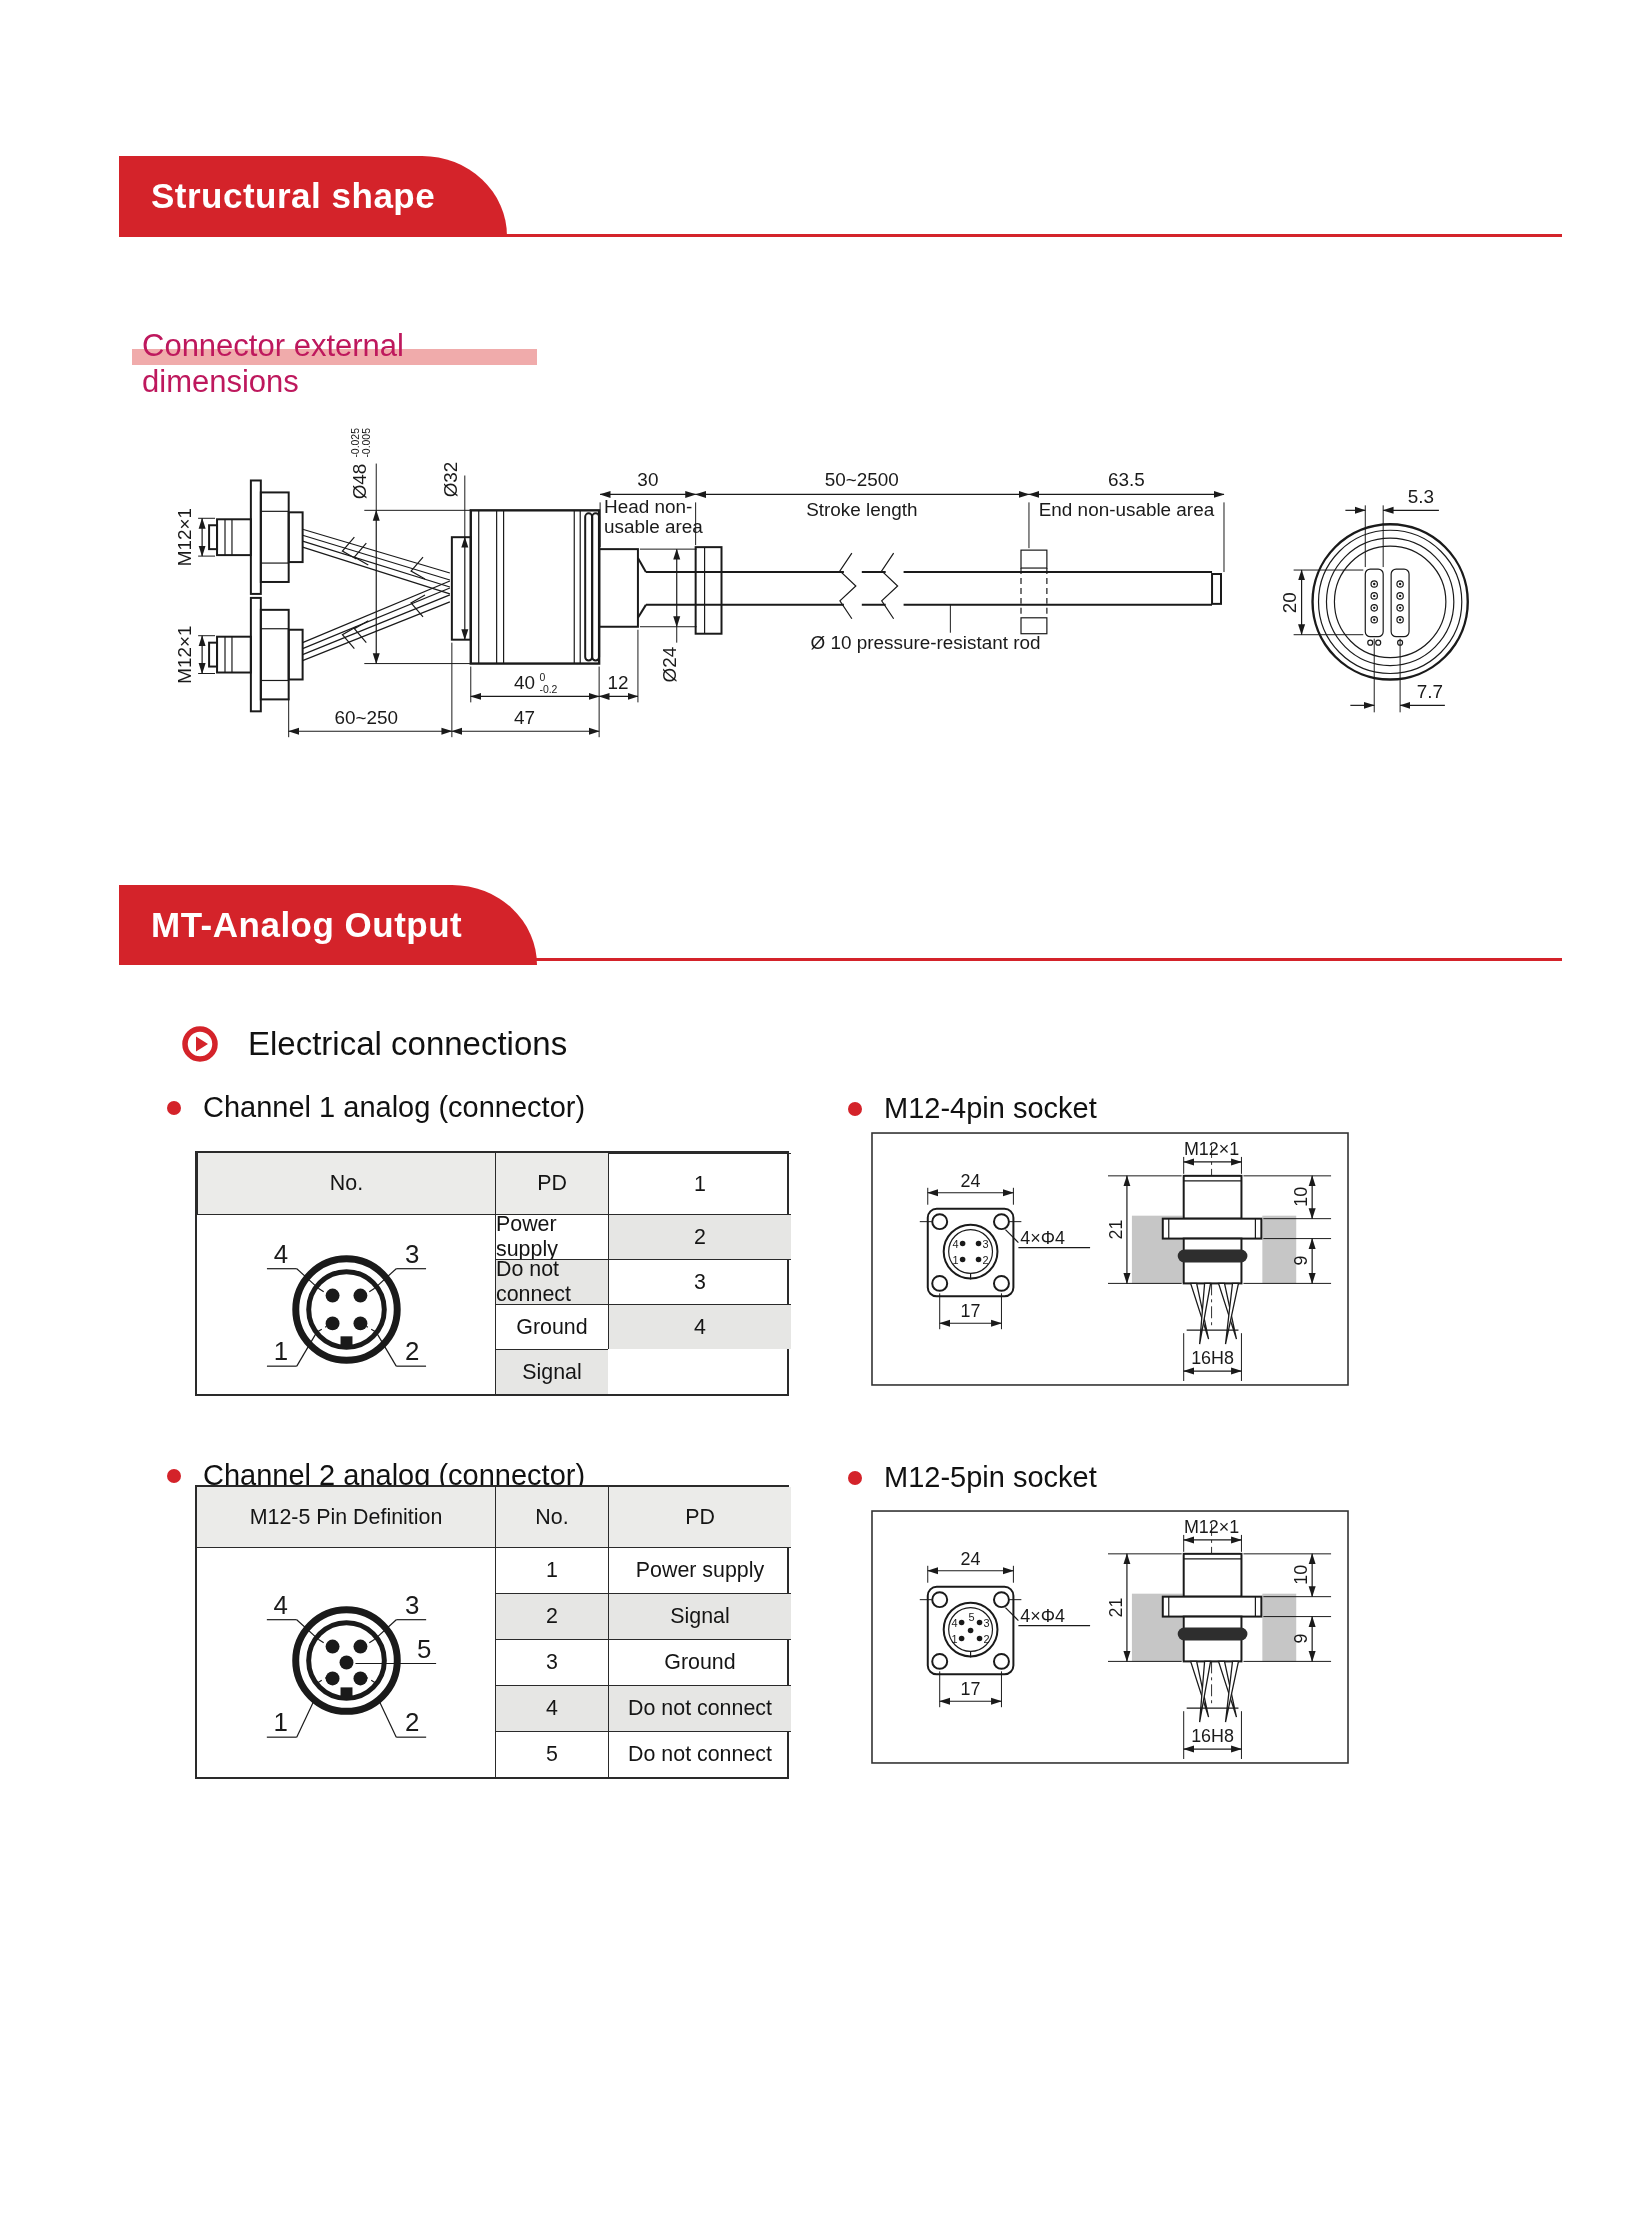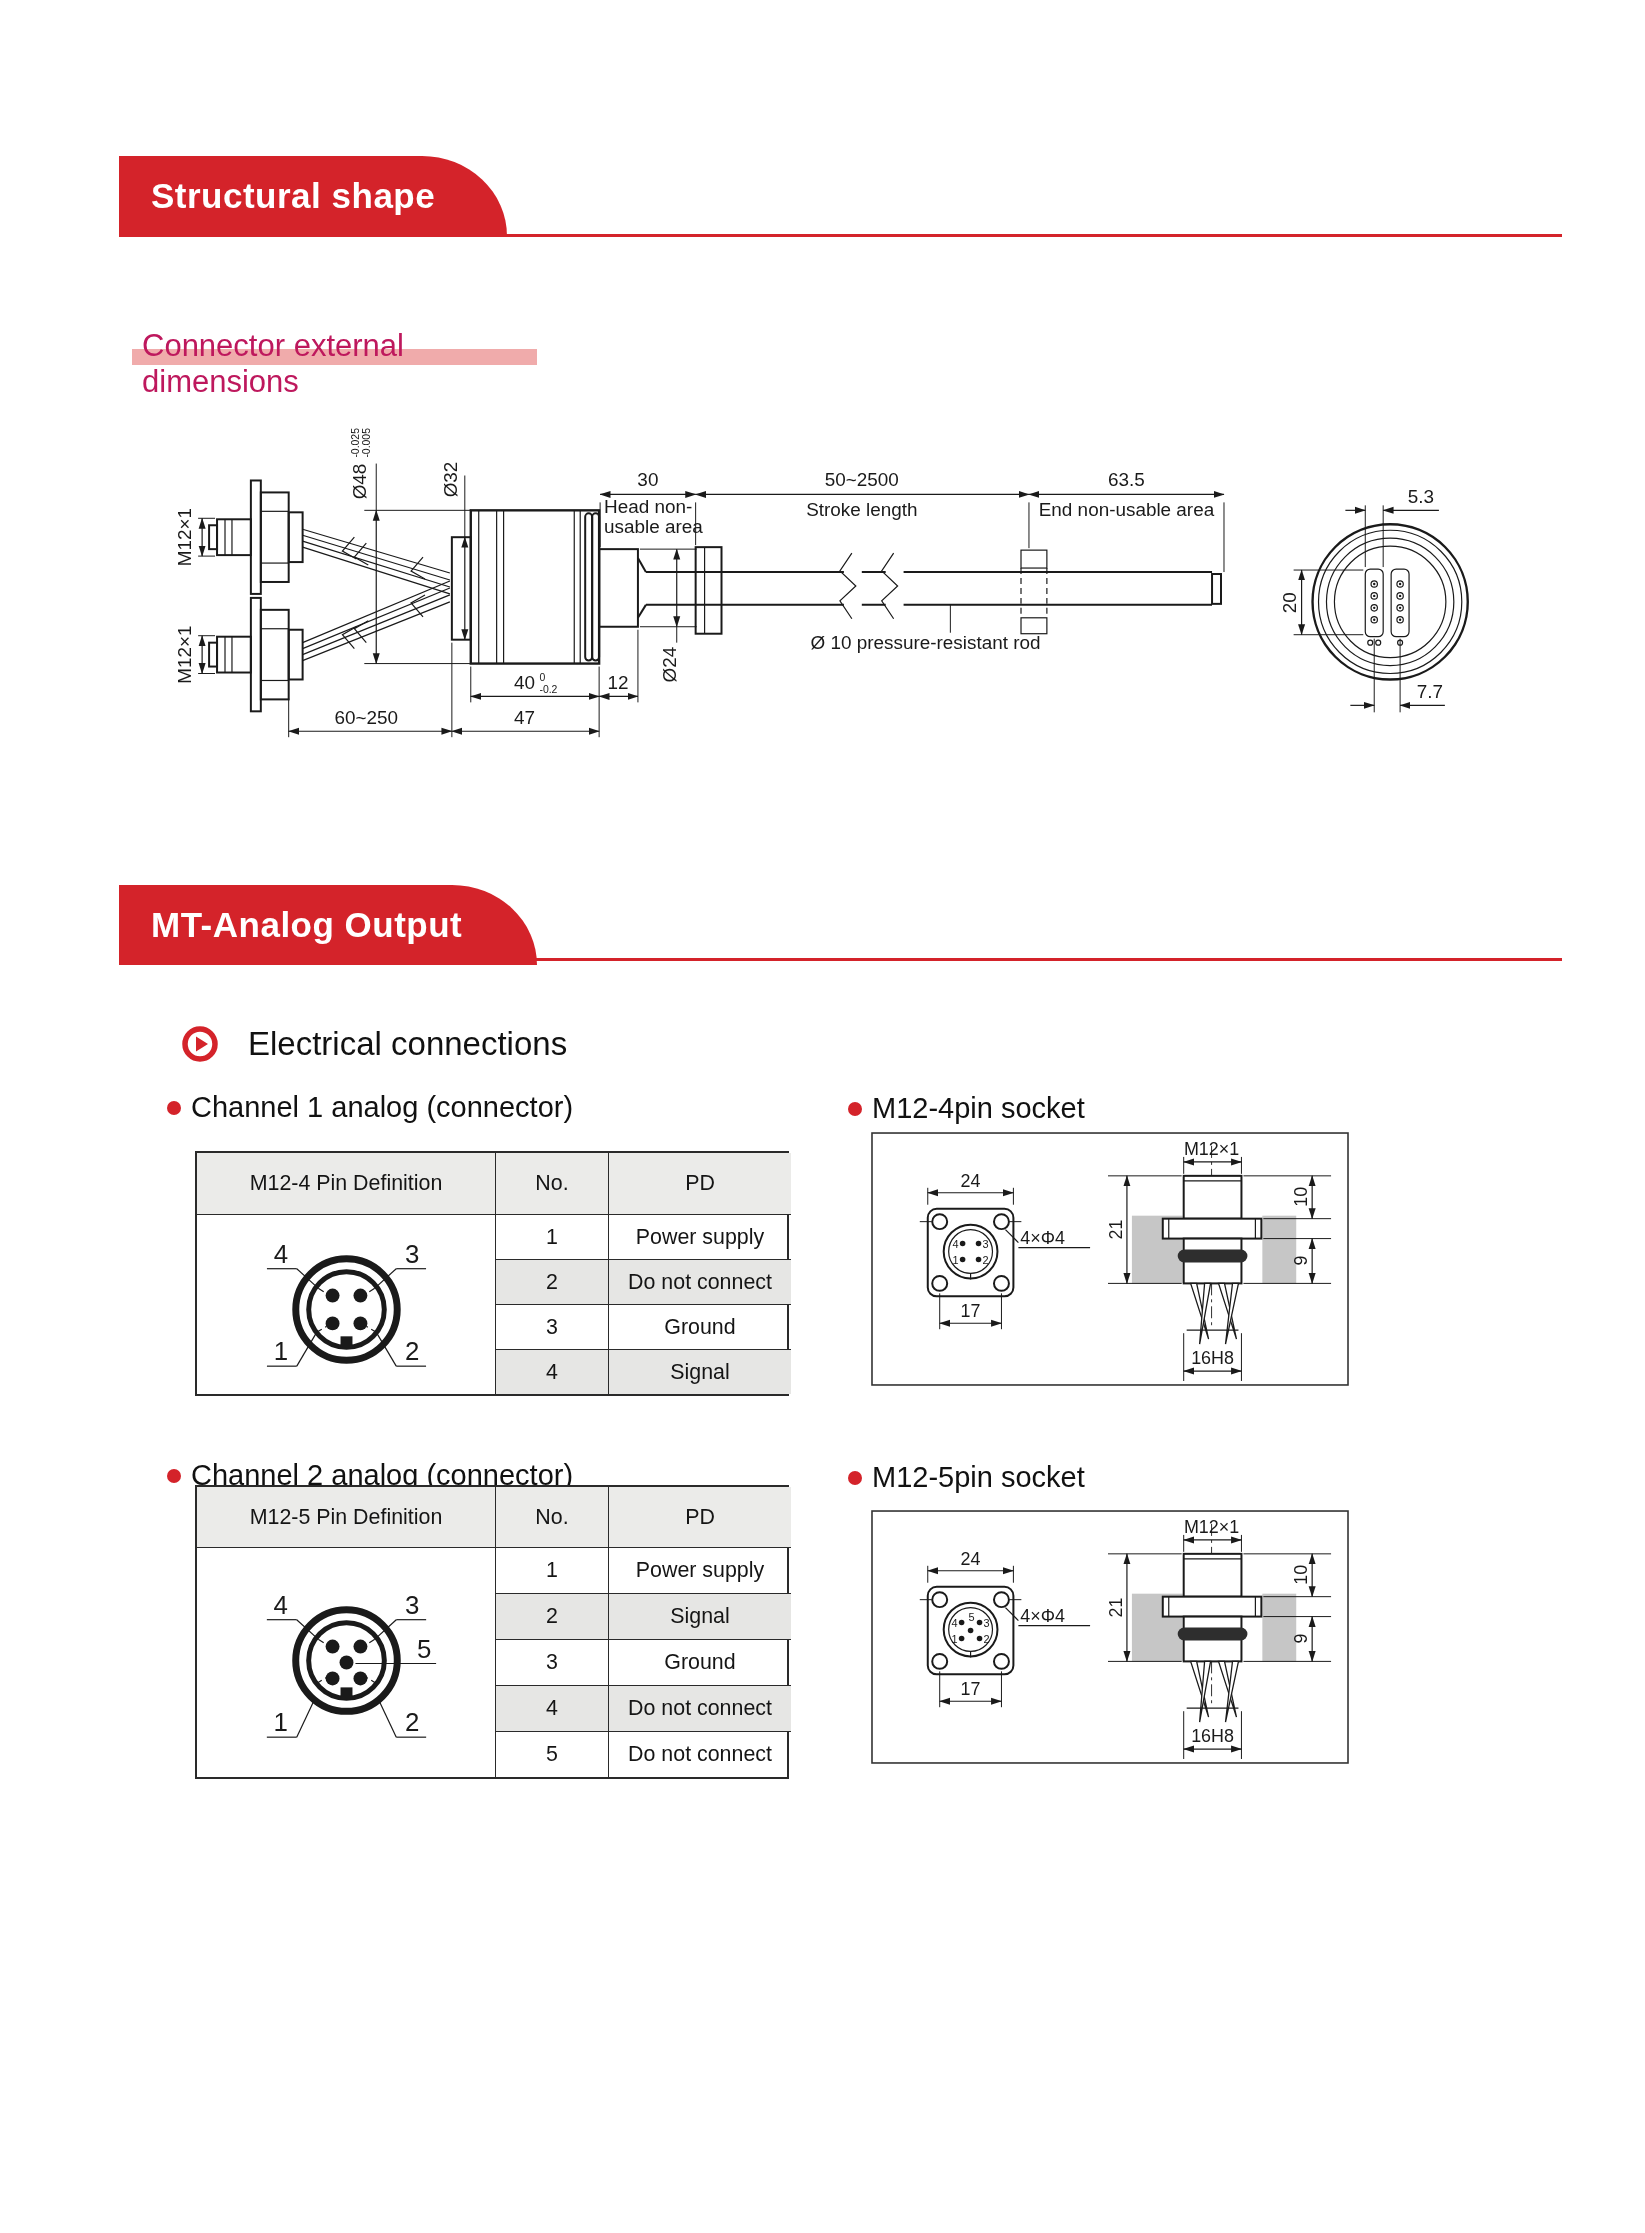--- a/index.html
+++ b/index.html
@@ -15,21 +15,21 @@
   .banner span{color:#fff;font-size:35px;font-weight:bold;padding-left:32px;letter-spacing:0.5px;}
   .redline{position:absolute;left:119px;height:2.5px;background:var(--accent);}
   
   .sublabel{position:absolute;left:132px;top:328px;width:418px;height:38px;}
   .sublabel .bar{position:absolute;left:0;top:21px;width:405px;height:16px;background:var(--highlight);}
   .sublabel .txt{position:absolute;left:10px;top:0;font-size:31px;color:#be185d;}
   
   .sechead{position:absolute;left:182px;top:1025px;display:flex;align-items:center;gap:30px;}
   .sechead .txt{font-size:33px;color:#111;}
   
-  .bhead{position:absolute;display:flex;align-items:center;gap:10px;}
+  .bhead{position:absolute;display:flex;align-items:center;gap:22px;}
   .bhead .dot{width:14px;height:14px;border-radius:50%;background:var(--accent);flex:none;}
   .bhead .txt{font-size:29px;color:#111;}
   
   .ptable{position:absolute;left:195px;width:594px;display:grid;
           grid-template-columns:298px 113px 183px;border:2px solid var(--line);background:#fff;box-sizing:border-box;}
   #table1{top:1151px;grid-template-rows:61px repeat(4,45px);}
   #table2{top:1485px;grid-template-rows:60px repeat(5,46px);}
   .cell{border-left:1.5px solid var(--line);border-top:1.5px solid var(--line);
         display:flex;align-items:center;justify-content:center;font-size:21.4px;color:#151515;}
   .cell.nl{border-left:none;} .cell.nt{border-top:none;}
@@ -260,21 +260,20 @@
   </svg>
   <span class="txt">Electrical connections</span>
 </div>
 
 <div class="bhead" style="left:167px;top:1091px;">
   <span class="dot"></span>
   <span class="txt">Channel 1 analog (connector)</span>
 </div>
 
 <div class="ptable" id="table1">
-  <div class="cell hd nl nt">M12-4 Pin Definition</div>
   <div class="cell hd nt">No.</div>
   <div class="cell hd nt">PD</div>
 
   <div class="cell nl pincell" style="grid-row:2/6;grid-column:1;">
     <svg style="position:static;font-size:21.5px" width="298" height="181" viewBox="0 0 299 182">
       <circle cx="150" cy="95" r="51" fill="none" stroke="#1a1a1a" stroke-width="7"></circle>
       <circle cx="150" cy="95" r="38" fill="none" stroke="#1a1a1a" stroke-width="5"></circle>
       <rect x="144" y="122" width="12" height="12" fill="#1a1a1a"></rect>
       <g fill="#1a1a1a">
         <circle cx="136" cy="81" r="7"></circle>

